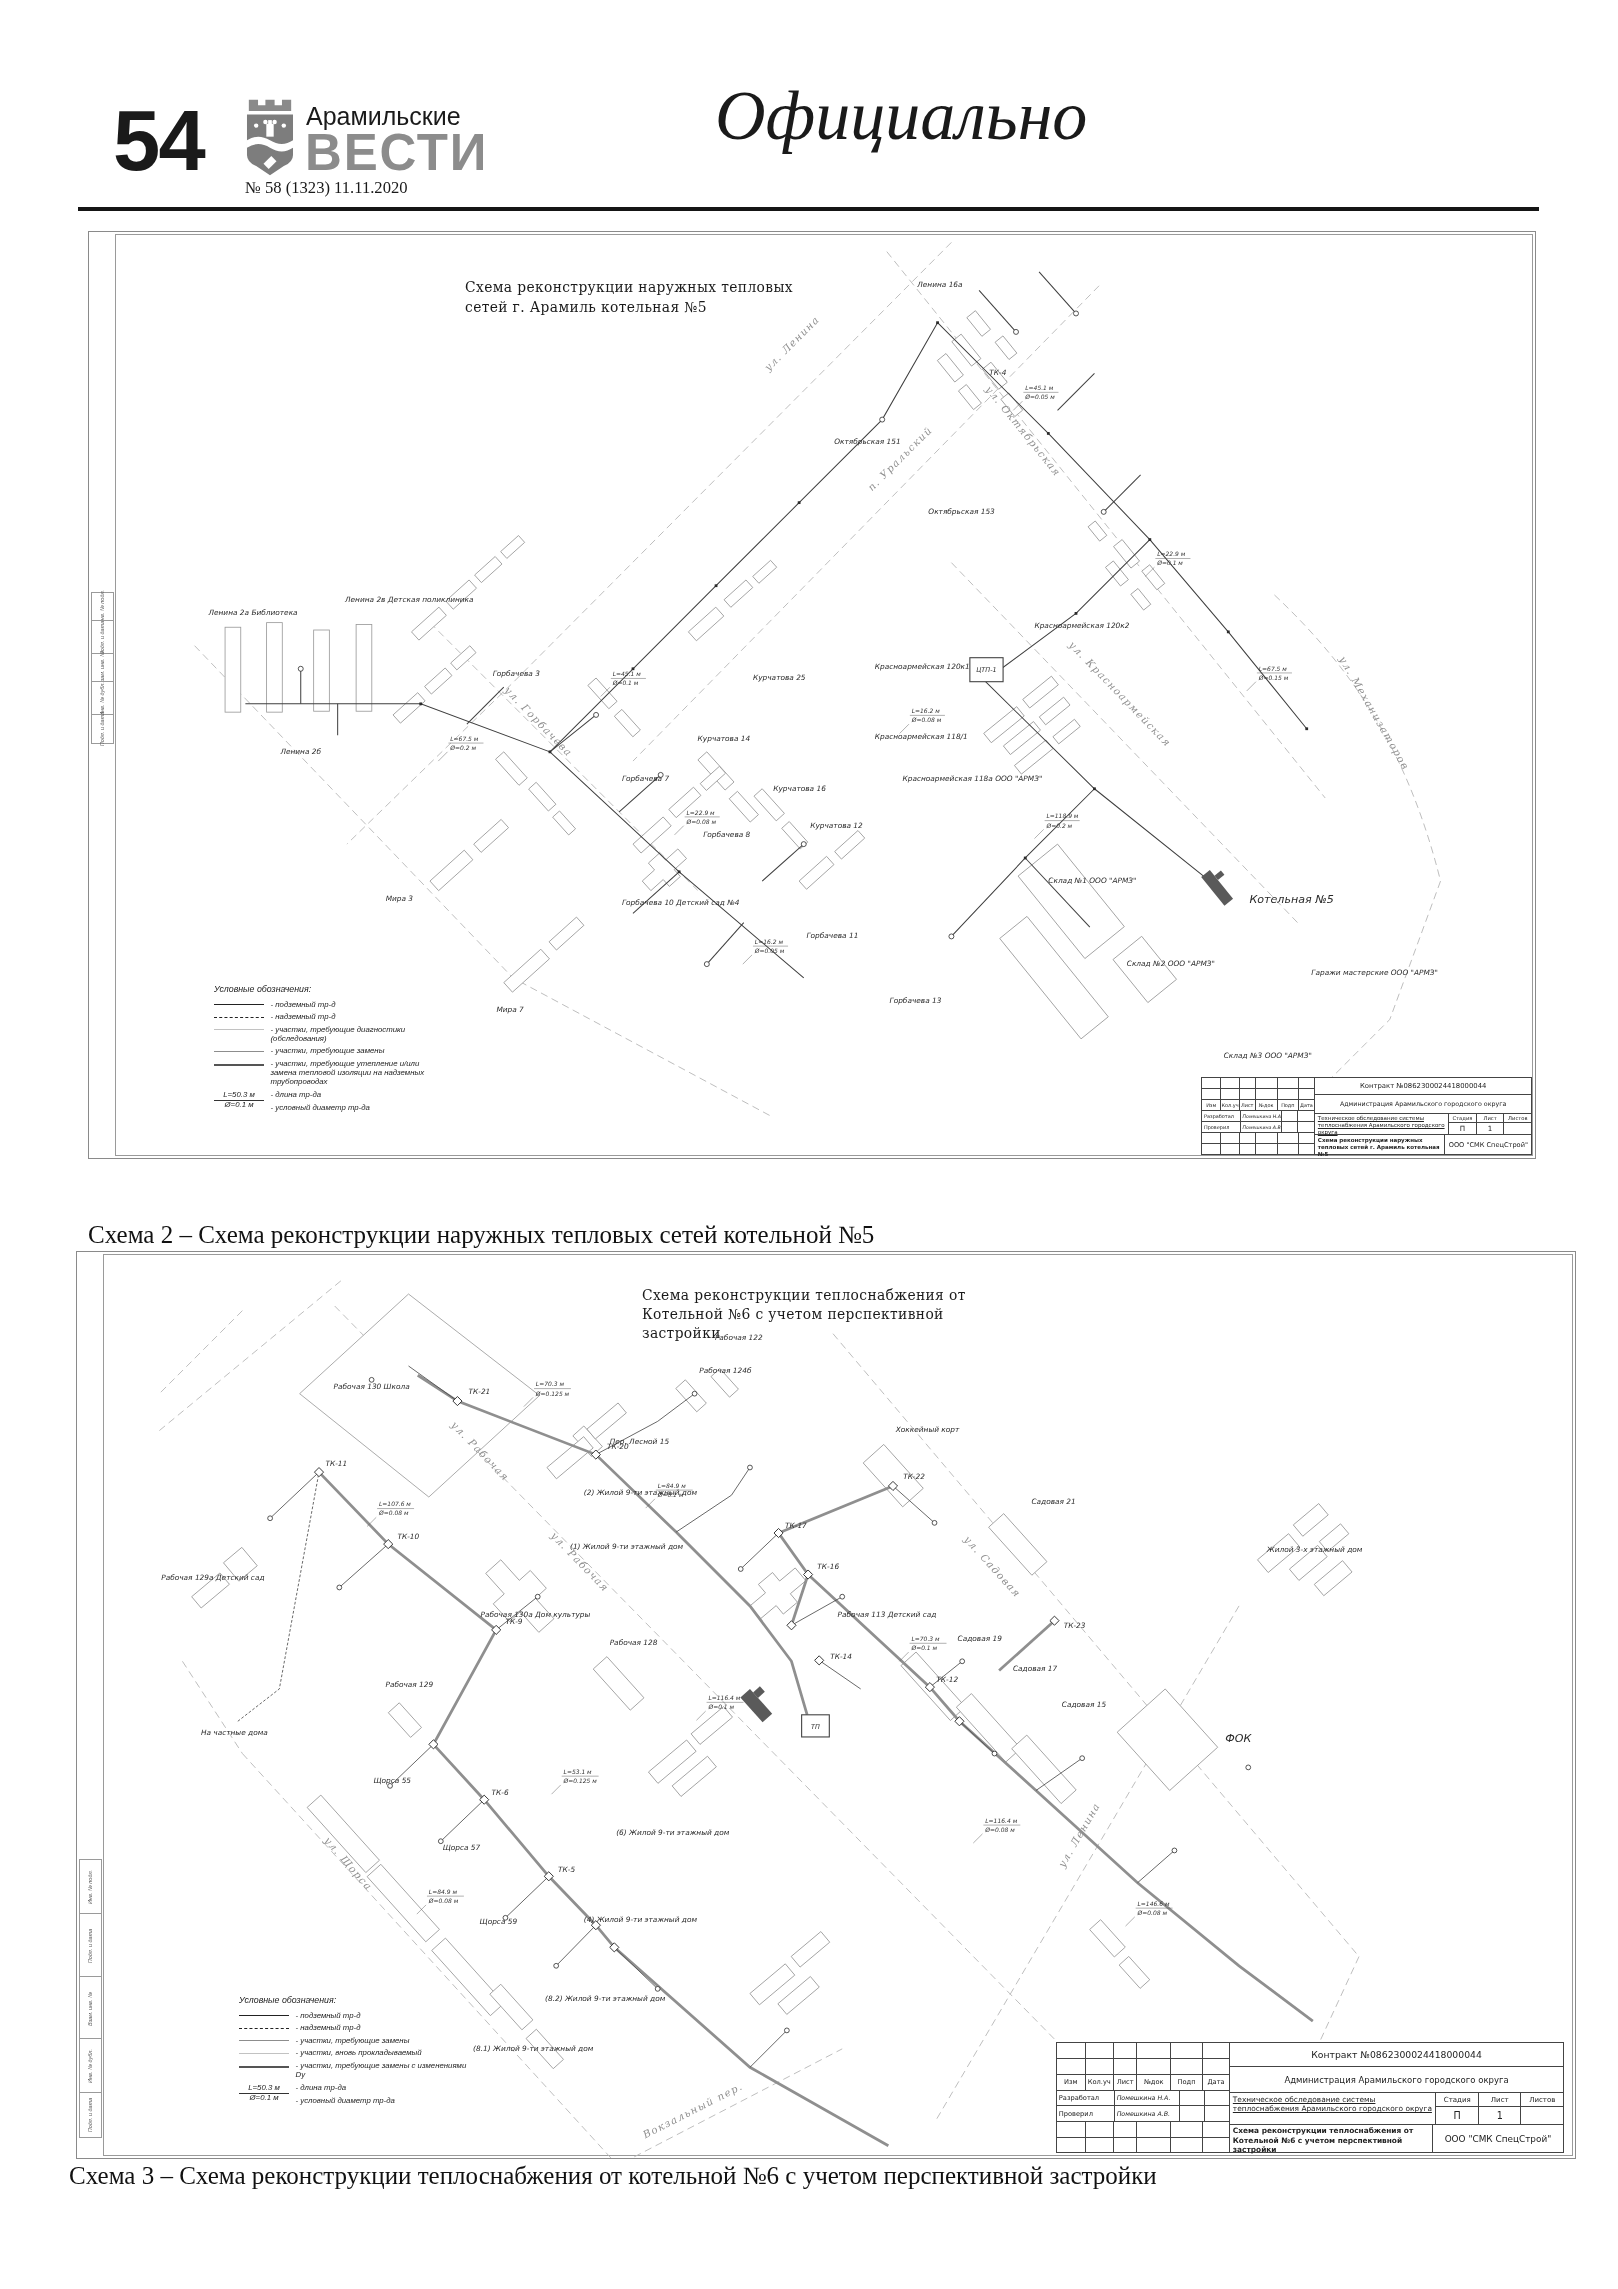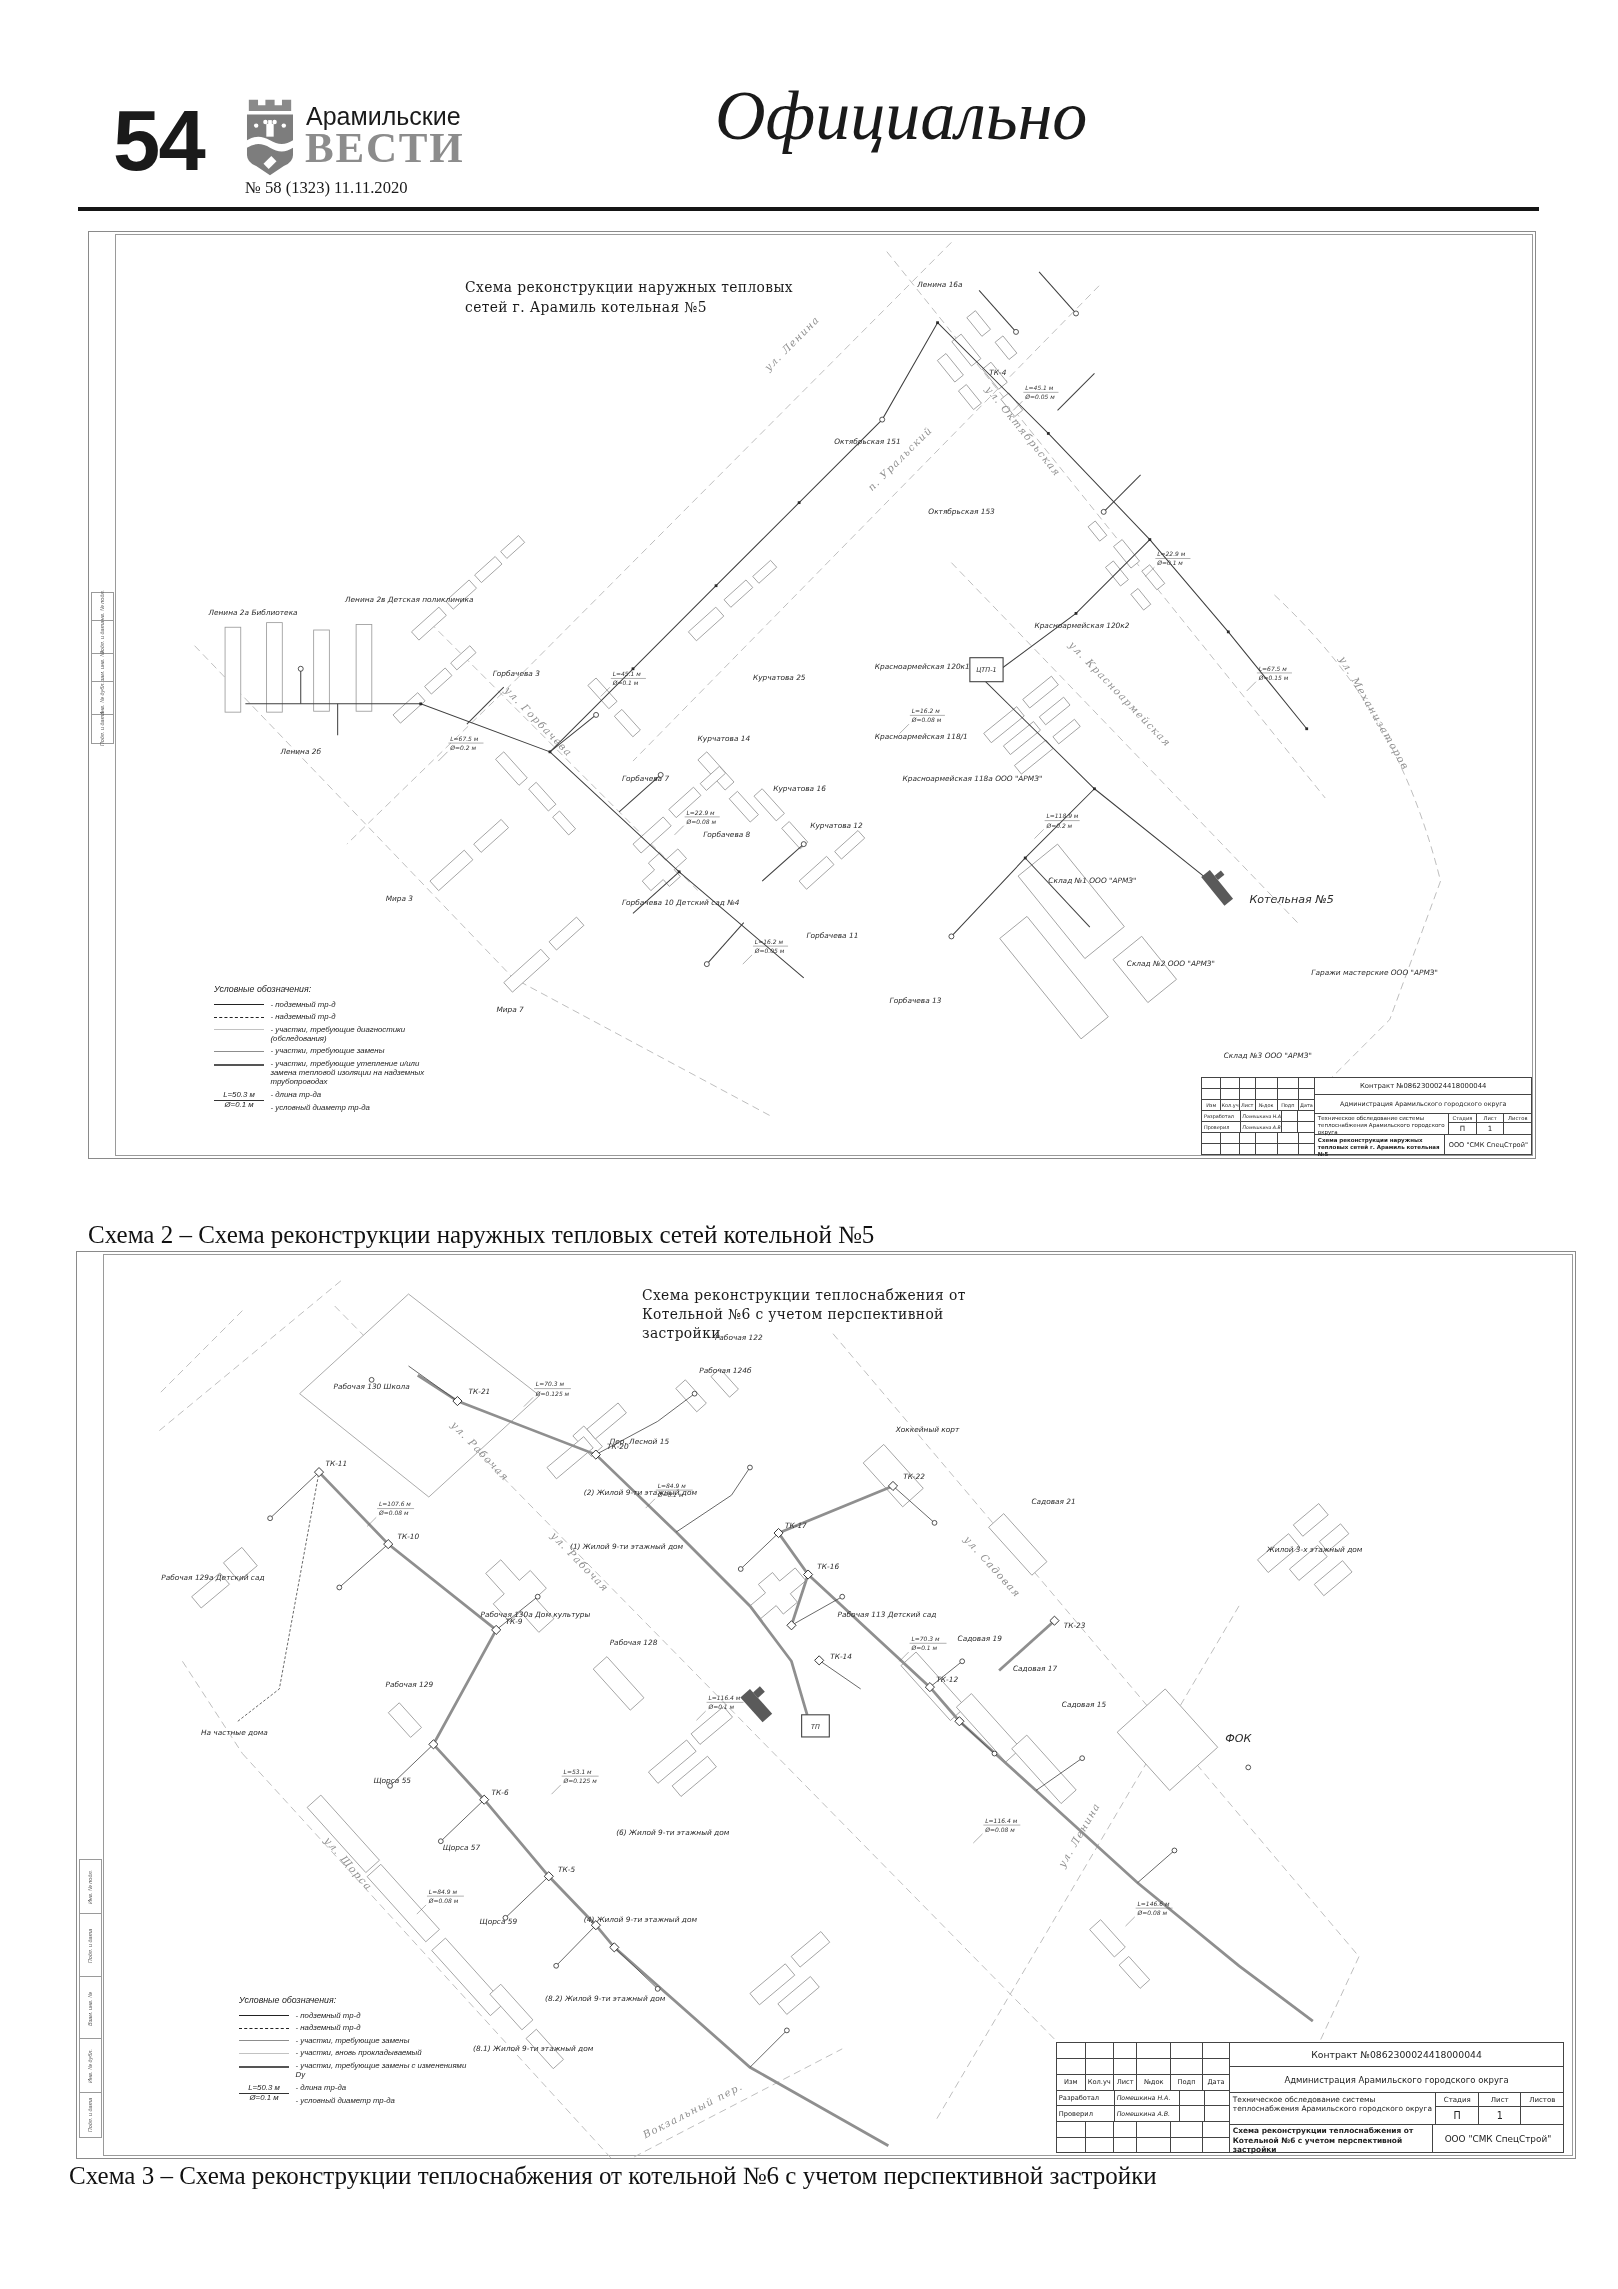--- a/index.html
+++ b/index.html
@@ -2,21 +2,21 @@
 <html style="font-size:14.8px"><head>
 <meta charset="utf-8">
 <style>
   html,body{margin:0;padding:0;background:#e8e8e8;}
   .page{position:relative;width:1619px;height:2290px;background:#ffffff;overflow:hidden;
         font-family:"Liberation Sans",sans-serif;color:#1a1a1a;}
   
   .page-num{position:absolute;left:113px;top:92px;font-size:85px;font-weight:bold;letter-spacing:-1.8px;}
   .crest{position:absolute;left:243px;top:98px;}
   .mast-top{position:absolute;left:306px;top:102px;font-size:25px;font-weight:normal;}
-  .mast-bottom{position:absolute;left:305px;top:123px;font-size:43px;font-weight:bold;color:#8c8c8c;letter-spacing:1.8px;font-family:Liberation Serif, serif;}
+  .mast-bottom{position:absolute;left:305px;top:123px;font-size:51px;font-weight:bold;color:#8c8c8c;letter-spacing:1.8px;}
   .issue{position:absolute;left:245px;top:178px;font-size:16.6px;font-family:"Liberation Serif",serif;}
   .section-title{position:absolute;left:715px;top:76px;font-size:70px;font-style:italic;
                  font-family:"Liberation Serif",serif;}
   .header-rule{position:absolute;left:78px;top:207px;width:1461px;height:3.7px;background:#151515;}
   
   .sheet{position:absolute;background:#fff;border:0.9px solid #8a8a8a;}
   .sheet1{left:88px;top:231px;width:1446px;height:926px;}
   .sheet2{left:76px;top:1251px;width:1498px;height:906px;}
   .sheet-inner{position:absolute;top:1.8px;right:1.8px;bottom:1.8px;left:26px;border:0.9px solid #9a9a9a;}
   .mcell{position:absolute;left:1.8px;width:21px;border:0.9px solid #9a9a9a;display:flex;align-items:center;justify-content:center;background:#fff;}
@@ -47,21 +47,21 @@
           overflow:hidden;font-size:0.9em;white-space:nowrap;}
   .stL .c:last-child{border-right:none;}
   .cw1{flex:0 0 16%;} .cw2{flex:0 0 16%;} .cw3{flex:0 0 13%;} .cw4{flex:0 0 19%;} .cw5{flex:0 0 18%;} .cw6{flex:1;}
   .rolec{flex:0 0 32%;border-right:0.9px solid #444;display:flex;align-items:center;padding-left:1.8px;font-size:0.9em;white-space:nowrap;overflow:hidden;}
   .namec{flex:1;display:flex;align-items:center;padding-left:1.8px;font-size:0.85em;font-style:italic;white-space:nowrap;overflow:hidden;border-right:0.9px solid #444;}
   .smallc{flex:0 0 14%;border-right:0.9px solid #444;} .smallc:last-child{border-right:none;}
   .stR{flex:1;display:flex;flex-direction:column;}
   .st-contract{flex:0 0 21%;border-bottom:0.9px solid #444;display:flex;align-items:center;justify-content:center;font-size:1.25em;}
   .st-org{flex:0 0 23%;border-bottom:0.9px solid #444;display:flex;align-items:center;justify-content:center;font-size:1.15em;padding:0 3.7px;}
   .st-mid{flex:1.15;display:flex;border-bottom:0.9px solid #444;min-height:0;}
-  .st-project{flex:1;border-right:0.9px solid #444;padding:1.8px 2.8px;font-size:1em;line-height:1.25;}
+  .st-project{flex:1;border-right:0.9px solid #444;padding:1.8px 2.8px;font-size:1em;line-height:1.25;text-decoration:underline;}
   .st-stage{width:38%;display:flex;flex-direction:column;}
   .st-sh{display:flex;flex:1;border-bottom:0.9px solid #444;}
   .st-sh span{flex:1;border-right:0.9px solid #444;display:flex;align-items:center;justify-content:center;font-size:0.95em;}
   .st-sh span:last-child{border-right:none;}
   .st-sv{display:flex;flex:1.3;}
   .st-sv span{flex:1;border-right:0.9px solid #444;display:flex;align-items:center;justify-content:center;font-size:1.3em;}
   .st-sv span:last-child{border-right:none;}
   .st-bot{flex:1.05;display:flex;min-height:0;}
   .st-title{flex:1;border-right:0.9px solid #444;padding:1.8px 2.8px;font-size:1em;line-height:1.25;font-weight:bold;}
   .st-company{width:38%;display:flex;align-items:center;justify-content:center;font-size:1.2em;text-align:center;padding:0 1.8px;}

